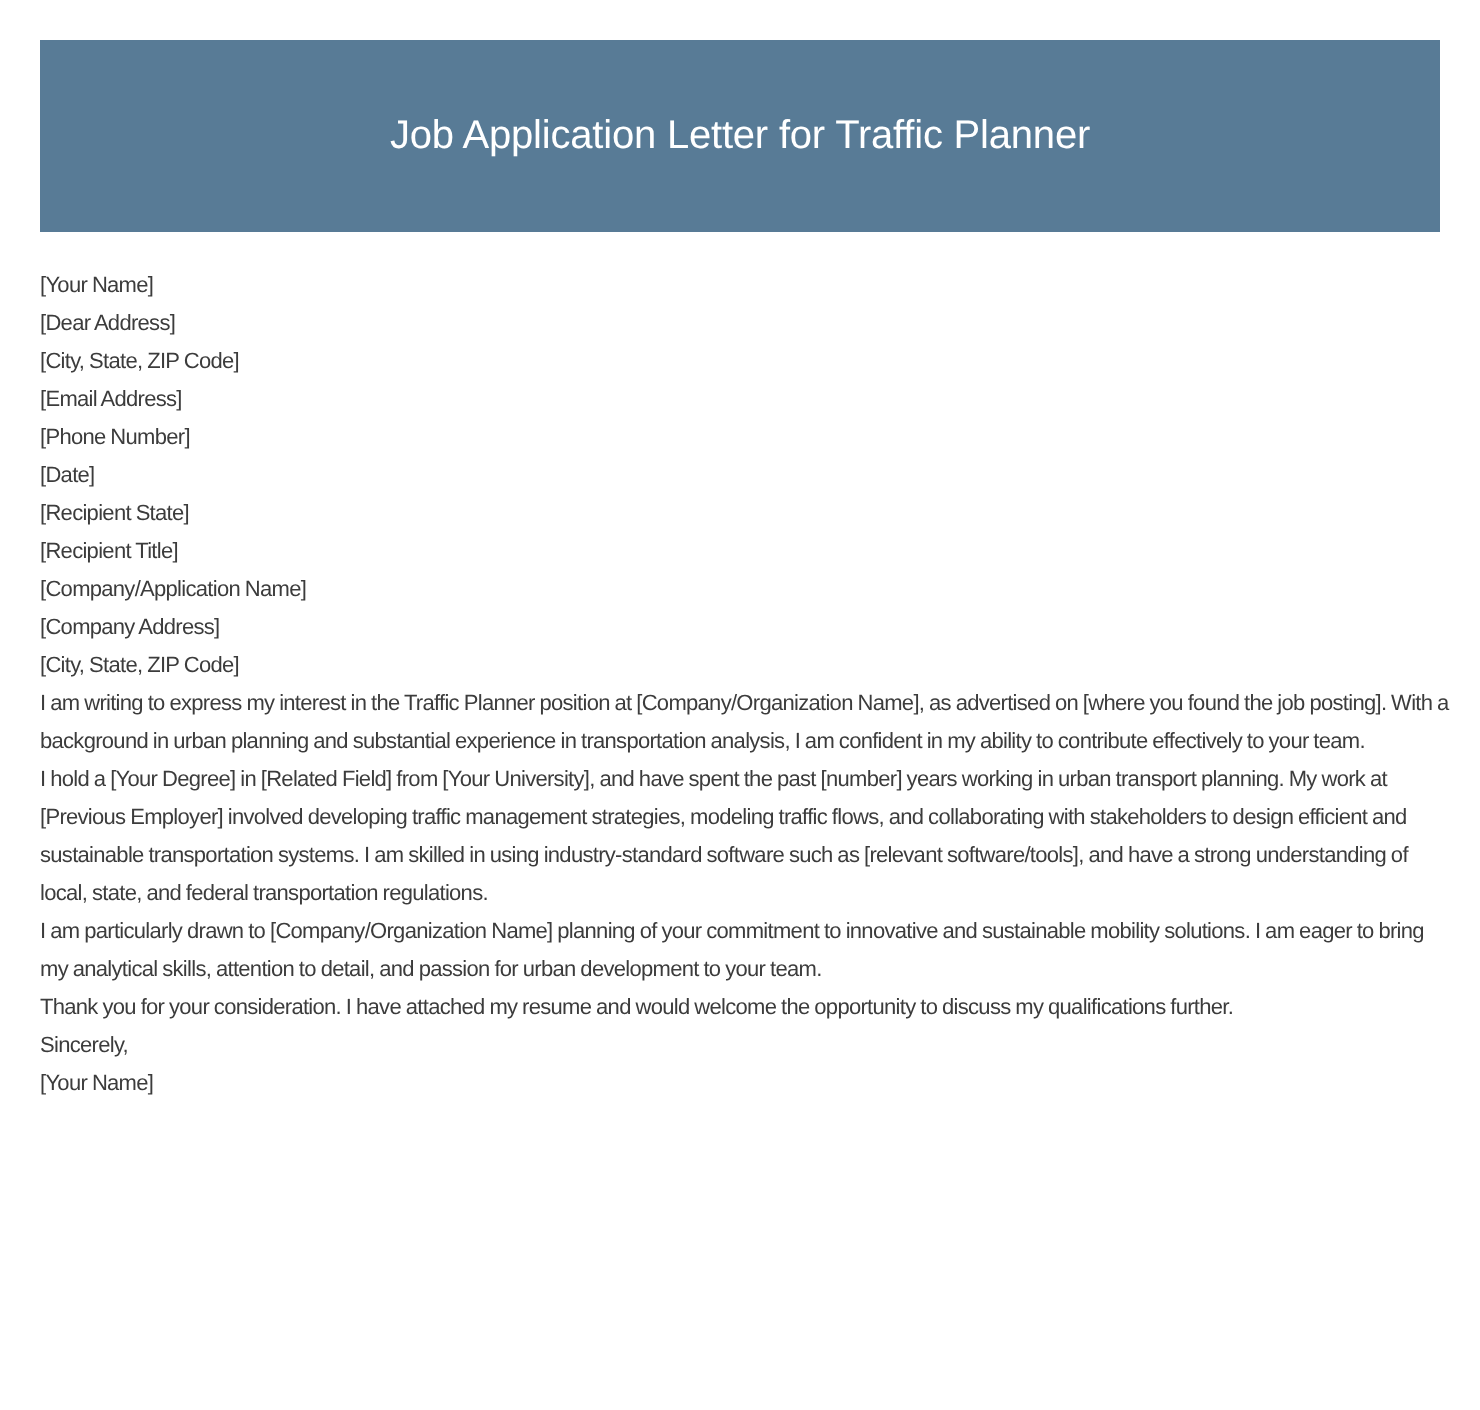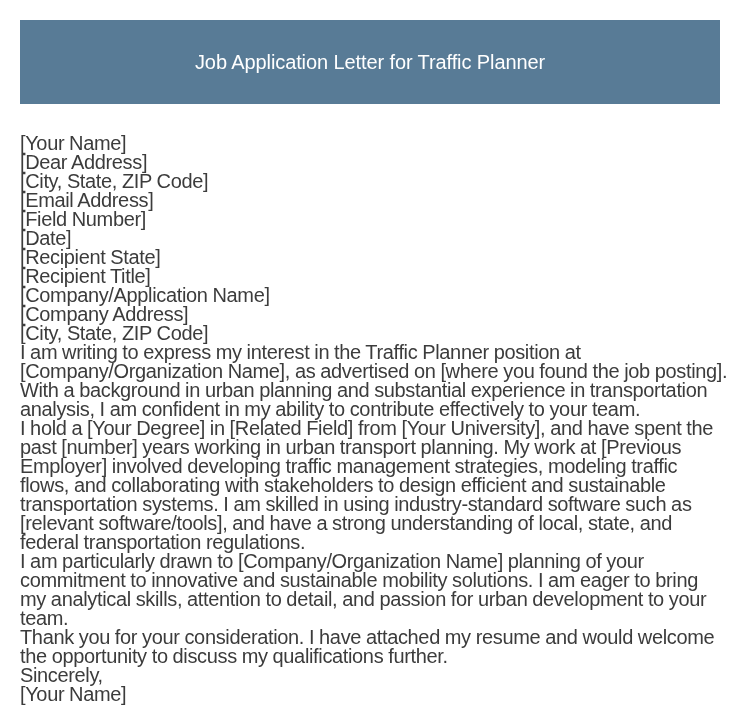--- a/index.html
+++ b/index.html
@@ -1,46 +1,46 @@
 <!DOCTYPE html>
 <html><head>
   <meta charset="utf-8">
   <style>
     html, body { margin: 0; padding: 0; background: #ffffff; }
     body { width: 740px; height: 705px; position: relative; overflow: hidden; }
     .header {
-      position: absolute; left: 20px; top: 20px; width: 700px; height: 84px;
+      position: absolute; left: 20px; top: 20px; width: 700px; height: 96px;
       background: #587b96; display: flex; align-items: center; justify-content: center;
     }
     .header h1 {
       margin: 0; color: #ffffff; font-weight: normal;
       font-family: "Liberation Sans", sans-serif; font-size: 20px; letter-spacing: -0.1px;
     }
     .letter {
       position: absolute; left: 20px; top: 134px; width: 708px;
-      font-family: "Liberation Sans", sans-serif; font-size: 20px; line-height: 19px;
+      font-family: "Liberation Sans", sans-serif; font-size: 11px; line-height: 19px;
       color: #3c3c3c; letter-spacing: -0.35px; word-spacing: -0.3px;
     }
     .line { display: block; white-space: nowrap; }
     .para { display: block; }
   </style>
 </head>
 <body>
 
 <div class="header">
   <h1>Job Application Letter for Traffic Planner</h1>
 </div>
 
 <div class="letter">
   <div>
     <span class="line">[Your Name]</span>
     <span class="line">[Dear Address]</span>
     <span class="line">[City, State, ZIP Code]</span>
     <span class="line">[Email Address]</span>
-    <span class="line">[Field Number]</span>
+    <span class="line">[Phone Number]</span>
     <span class="line">[Date]</span>
   </div>
   <div>
     <span class="line">[Recipient State]</span>
     <span class="line">[Recipient Title]</span>
     <span class="line">[Company/Application Name]</span>
     <span class="line">[Company Address]</span>
     <span class="line">[City, State, ZIP Code]</span>
   </div>
   <span class="para">I am writing to express my interest in the Traffic Planner position at [Company/Organization Name], as advertised on [where you found the job posting]. With a background in urban planning and substantial experience in transportation analysis, I am confident in my ability to contribute effectively to your team.</span>

